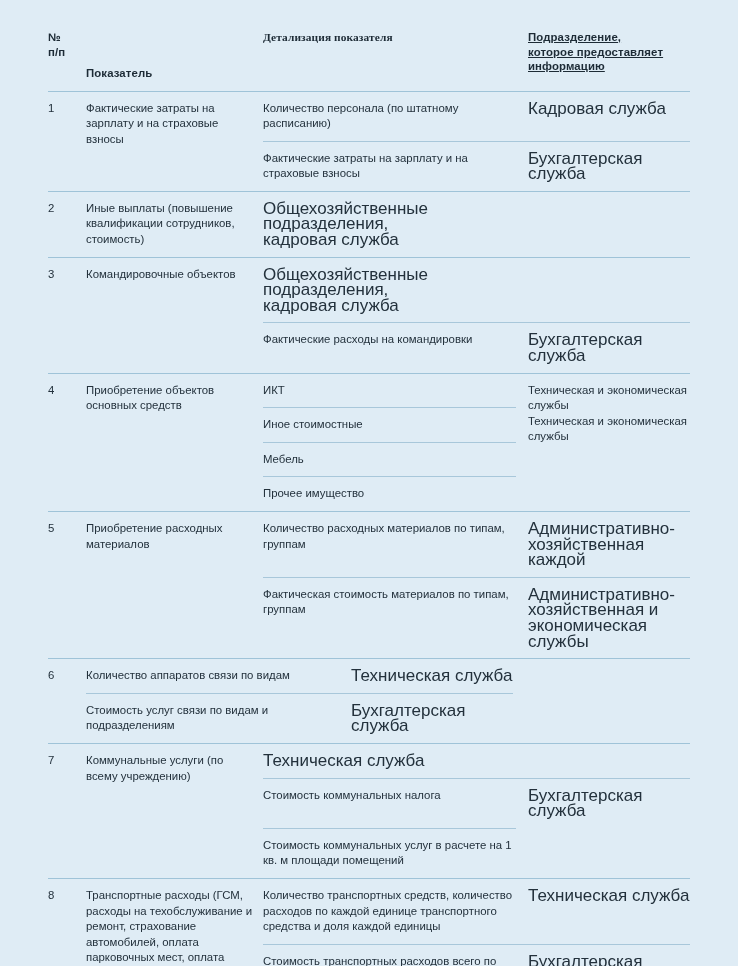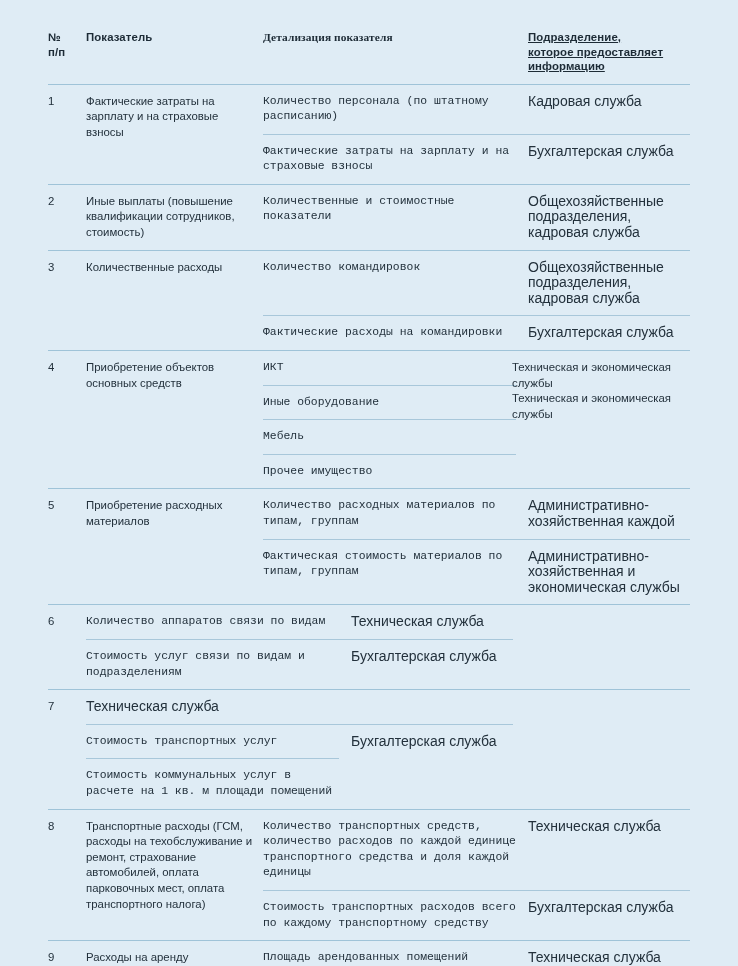--- a/index.html
+++ b/index.html
@@ -38,21 +38,21 @@
     padding-bottom: 10px;
   }
   .th {
     font-size: 11.4px;
     font-weight: bold;
     line-height: 14.5px;
     color: #1d2b36;
     letter-spacing: 0.1px;
   }
   .col-num   { width: 38px;  flex: 0 0 38px;  }
-  .col-ind   { width: 177px; flex: 0 0 177px; }
+  .col-ind   { width: 177px; flex: 0 0 177px; margin-top: 36px; }
   .col-det   { width: 265px; flex: 0 0 265px; font-family: Liberation Serif, serif; }
   .col-dep   { width: 162px; flex: 0 0 162px; text-decoration: underline; }
 
   .rule-head {
     height: 1px;
     background: #9fc3d8;
     width: 642px;
   }
   .rule-major {
     height: 1px;
@@ -96,26 +96,25 @@
     position: relative;
   }
   .sub-det {
     width: 265px;
     flex: 0 0 265px;
     font-size: 11.4px;
     line-height: 15.6px;
     padding: 9px 12px 9px 0;
     box-sizing: border-box;
     color: #23313c;
-    font-family: Liberation Mono, monospace;
   }
   .sub-dep {
     width: 162px;
     flex: 0 0 162px;
-    font-size: 14px;
+    font-size: 17px;
     line-height: 15.6px;
     padding: 9px 0 9px 0;
     box-sizing: border-box;
     color: #23313c;
   }
 
   
   .rule-sub-full {
     height: 1px;
     background: #a8c7da;
@@ -123,21 +122,21 @@
   }
   .rule-sub-detail {
     height: 1px;
     background: #a8c7da;
     width: 253px;
   }
 
   
   .dep-span {
     position: absolute;
-    left: 249px;
+    left: 265px;
     top: 0;
     width: 162px;
     font-size: 11.4px;
     line-height: 15.6px;
     padding-top: 9px;
     box-sizing: border-box;
     color: #23313c;
   }
   .dep-stack span { display: block; }
   .dep-stack span + span { margin-top: 0px; }
@@ -176,32 +175,30 @@
               <div class="sub-dep">Бухгалтерская служба</div>
             </div>
           </div>
         </div>
         <div class="rule-major"></div>
         <div class="trow">
           <div class="cell-num">2</div>
           <div class="cell-ind">Иные выплаты (повышение квалификации сотрудников, стоимость)</div>
           <div class="cell-right">
             <div class="subrow">
-              <div class="sub-det">Количественные и стоимостные показатели</div>
               <div class="sub-dep">Общехозяйственные подразделения, кадровая служба</div>
             </div>
           </div>
         </div>
         <div class="rule-major"></div>
         <div class="trow">
           <div class="cell-num">3</div>
-          <div class="cell-ind">Количественные расходы</div>
-          <div class="cell-right">
-            <div class="subrow">
-              <div class="sub-det">Количество командировок</div>
+          <div class="cell-ind">Командировочные объектов</div>
+          <div class="cell-right">
+            <div class="subrow">
               <div class="sub-dep">Общехозяйственные подразделения, кадровая служба</div>
             </div>
             <div class="rule-sub-full"></div>
             <div class="subrow">
               <div class="sub-det">Фактические расходы на командировки</div>
               <div class="sub-dep">Бухгалтерская служба</div>
             </div>
           </div>
         </div>
         <div class="rule-major"></div>
@@ -211,21 +208,21 @@
           <div class="cell-right">
             <div class="subrow">
               <div class="sub-det">ИКТ</div>
               <div class="dep-span dep-stack">
                 <span>Техническая и экономическая службы</span>
                 <span>Техническая и экономическая службы</span>
               </div>
             </div>
             <div class="rule-sub-detail"></div>
             <div class="subrow">
-              <div class="sub-det">Иные оборудование</div>
+              <div class="sub-det">Иное стоимостные</div>
             </div>
             <div class="rule-sub-detail"></div>
             <div class="subrow">
               <div class="sub-det">Мебель</div>
             </div>
             <div class="rule-sub-detail"></div>
             <div class="subrow">
               <div class="sub-det">Прочее имущество</div>
             </div>
           </div>
@@ -257,27 +254,28 @@
             <div class="rule-sub-full"></div>
             <div class="subrow">
               <div class="sub-det">Стоимость услуг связи по видам и подразделениям</div>
               <div class="sub-dep">Бухгалтерская служба</div>
             </div>
           </div>
         </div>
         <div class="rule-major"></div>
         <div class="trow">
           <div class="cell-num">7</div>
+          <div class="cell-ind">Коммунальные услуги (по всему учреждению)</div>
           <div class="cell-right">
             <div class="subrow">
               <div class="sub-dep">Техническая служба</div>
             </div>
             <div class="rule-sub-full"></div>
             <div class="subrow">
-              <div class="sub-det">Стоимость транспортных услуг</div>
+              <div class="sub-det">Стоимость коммунальных налога</div>
               <div class="sub-dep">Бухгалтерская служба</div>
             </div>
             <div class="rule-sub-detail"></div>
             <div class="subrow">
               <div class="sub-det">Стоимость коммунальных услуг в расчете на 1 кв. м площади помещений</div>
               <div class="sub-dep"></div>
             </div>
           </div>
         </div>
         <div class="rule-major"></div>

